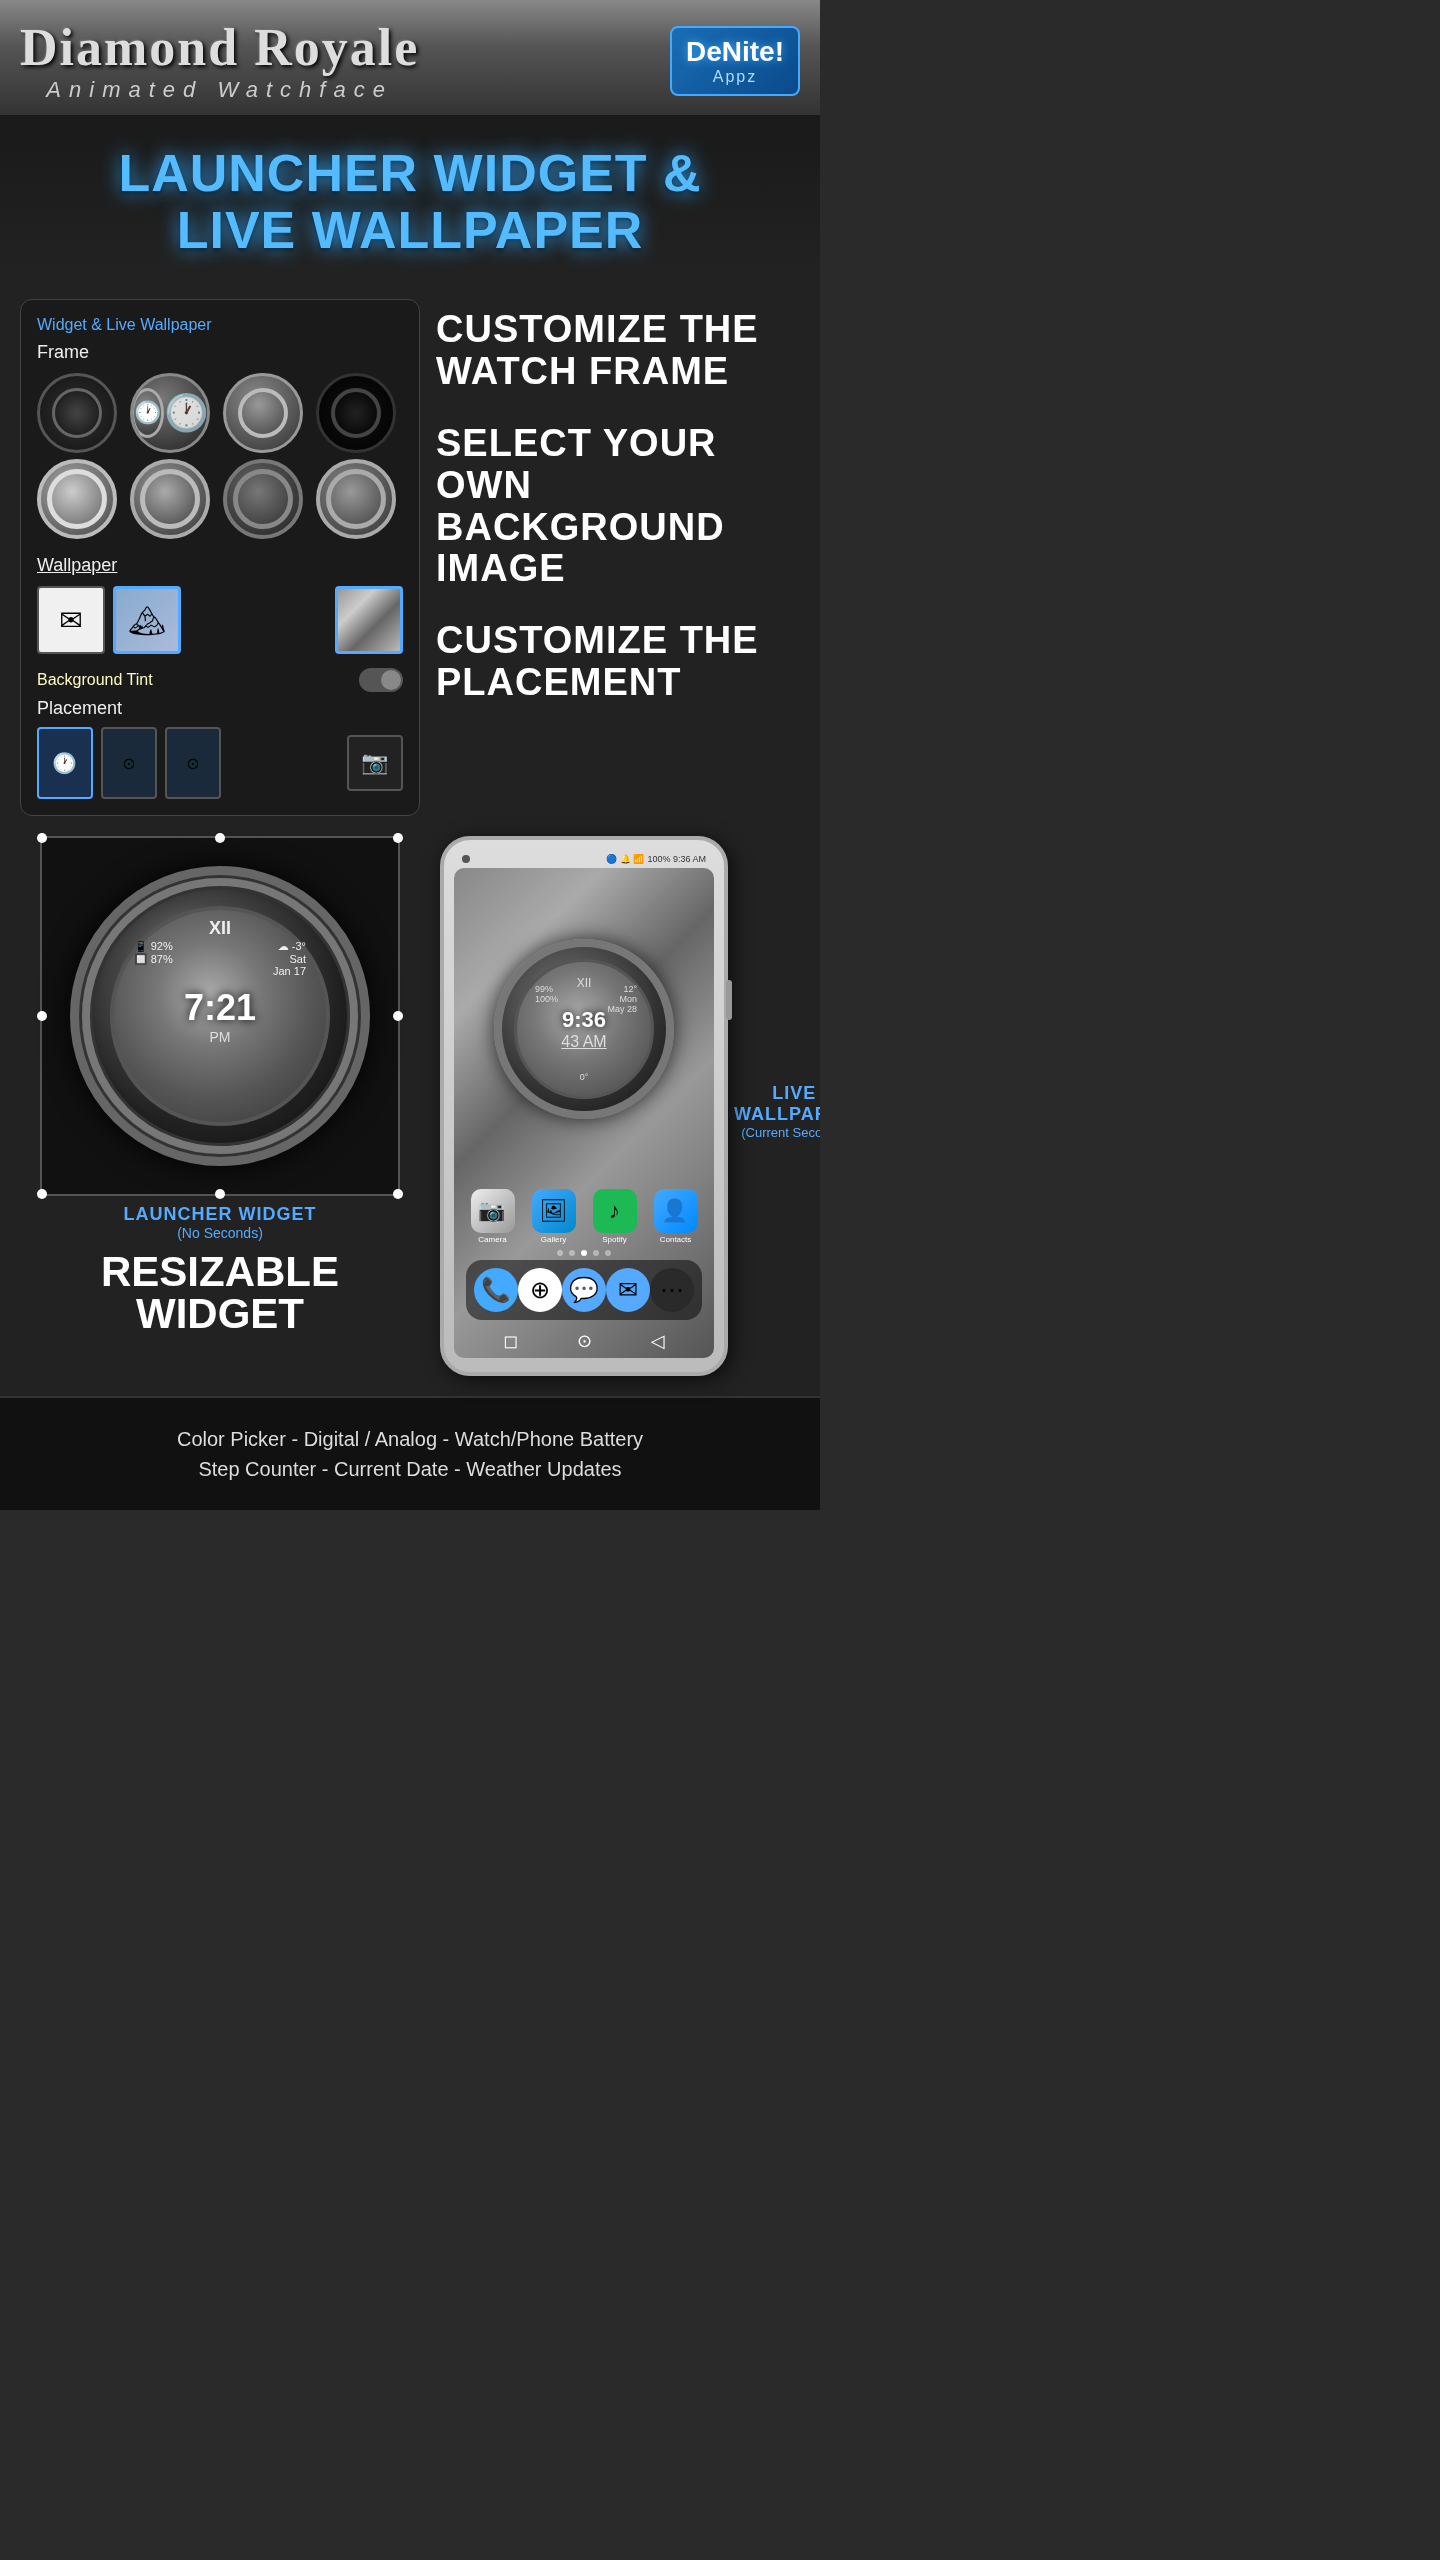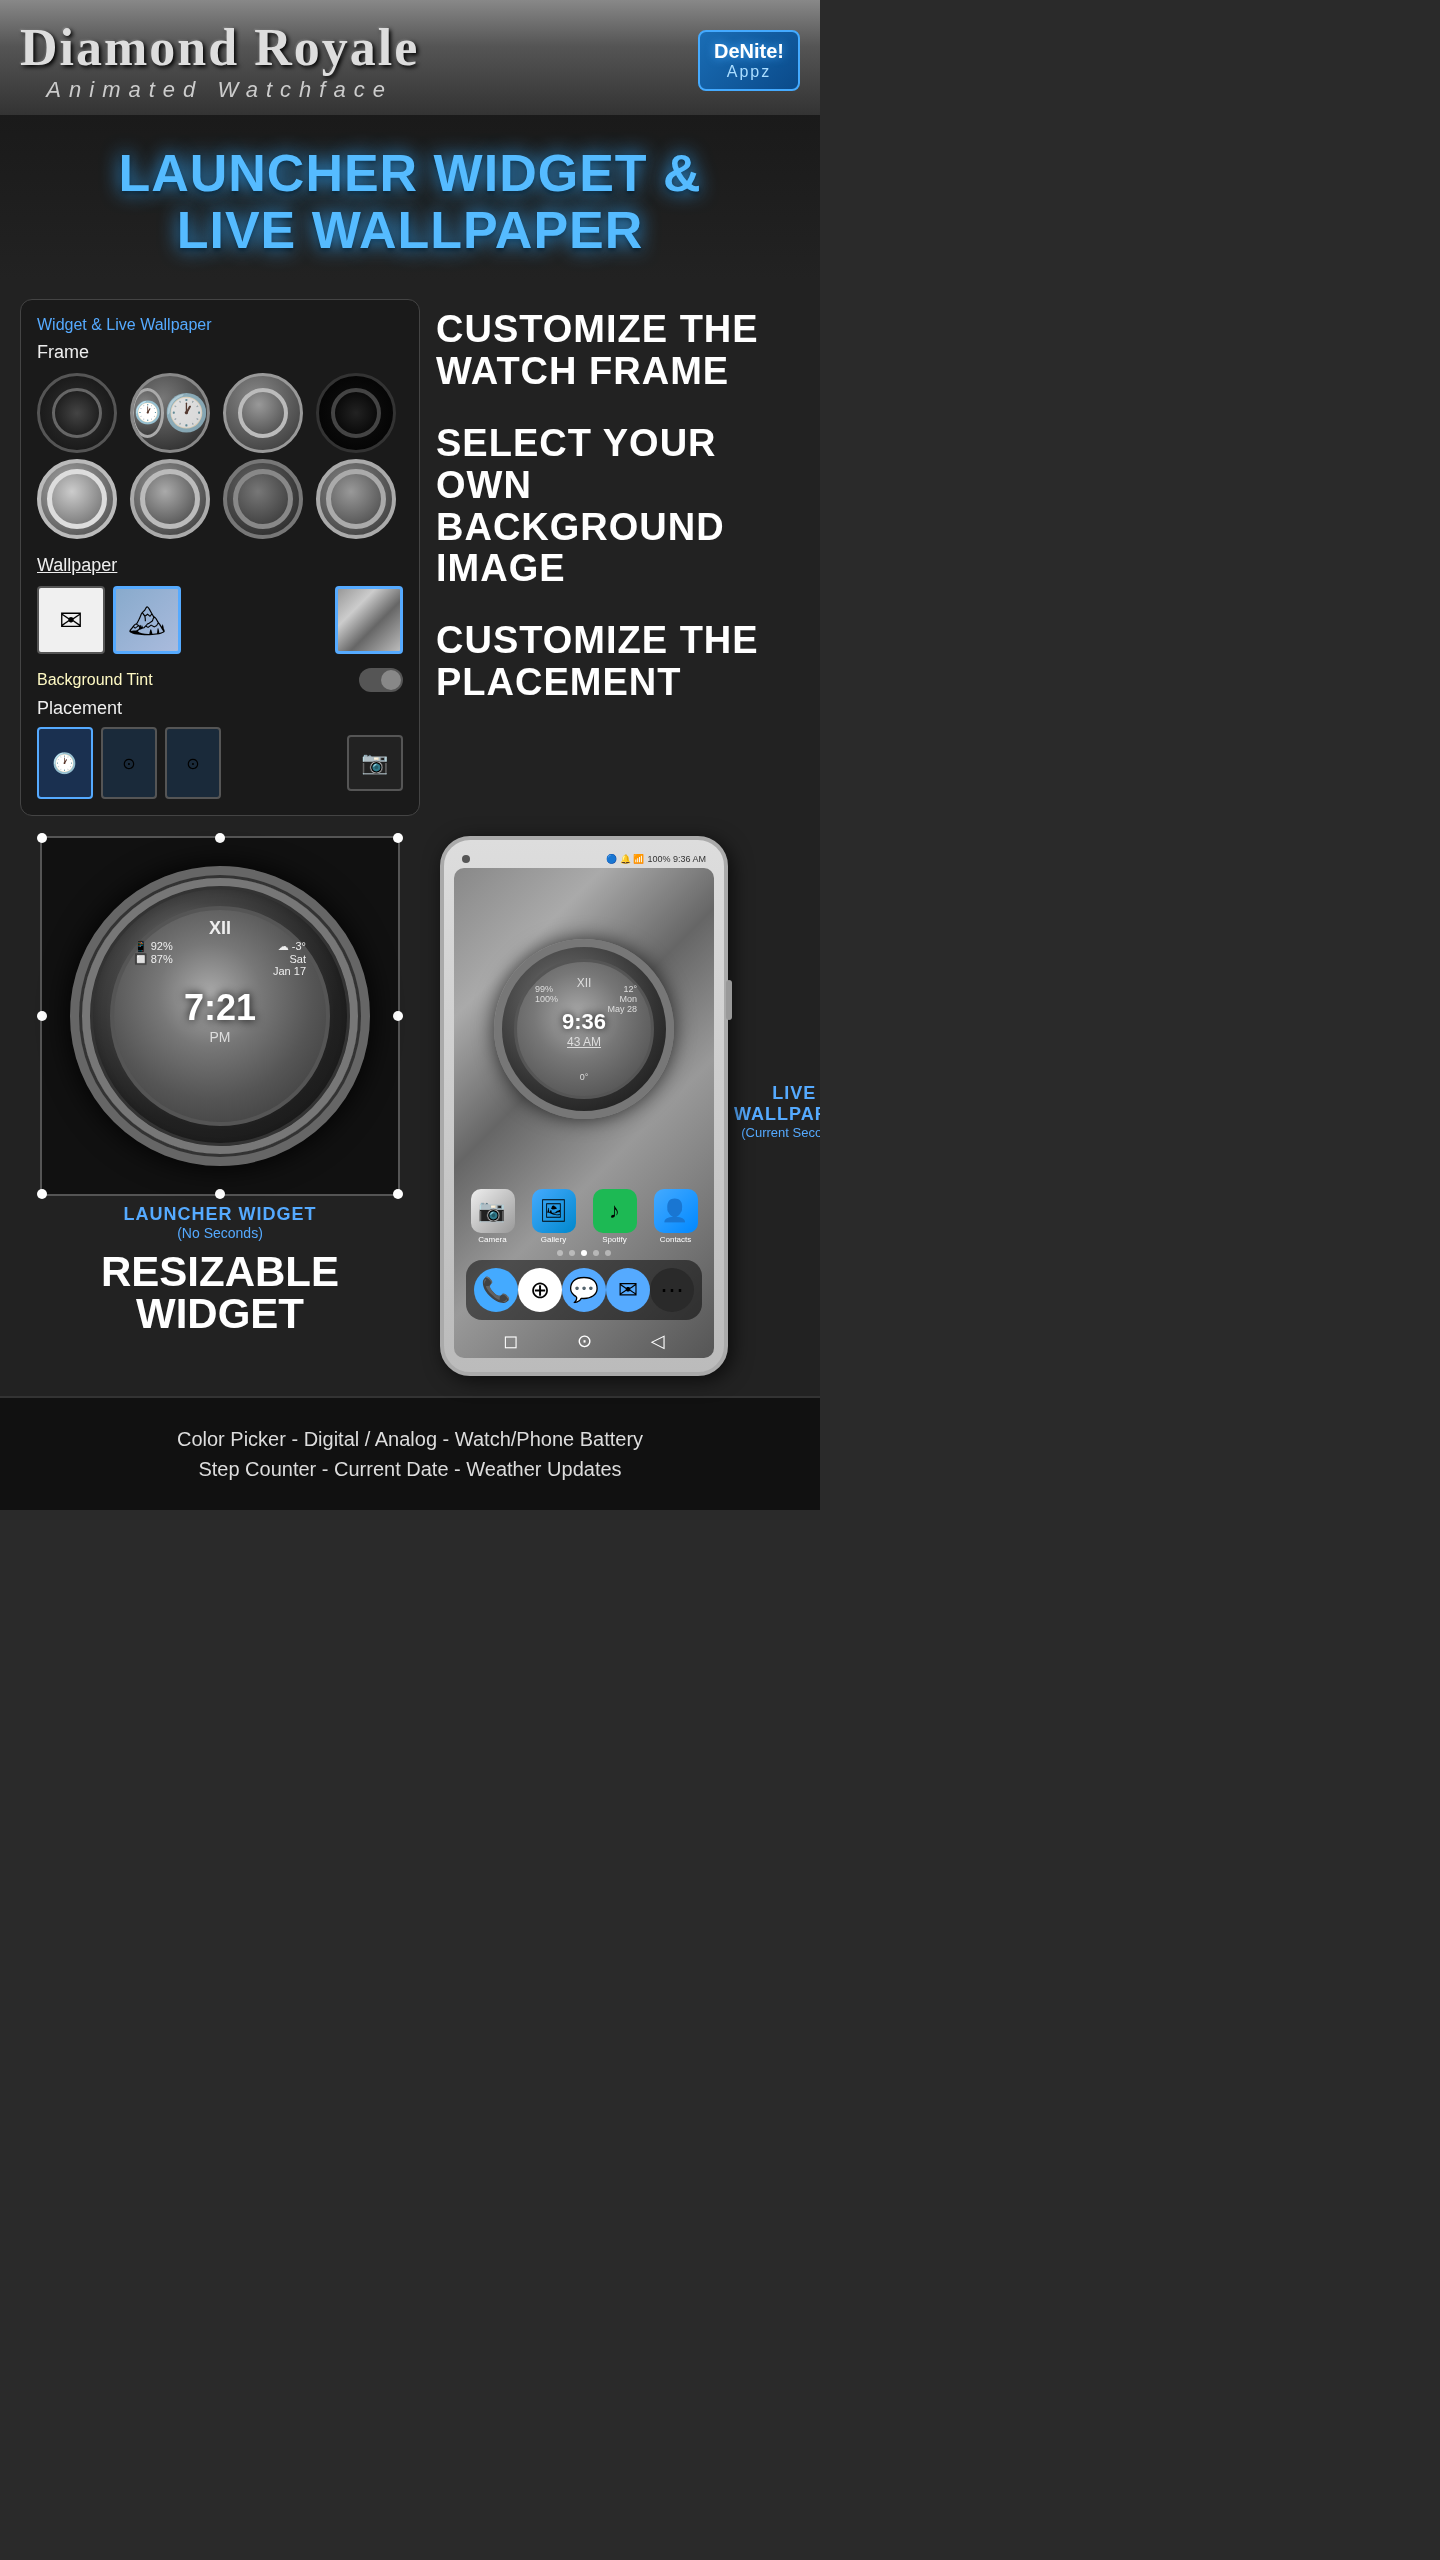--- a/index.html
+++ b/index.html
@@ -36,21 +36,21 @@
       text-align: center;
     }
     .logo-block {
       background: linear-gradient(135deg, #1a6db5, #0a4a8a);
       border-radius: 8px;
       padding: 8px 14px;
       text-align: center;
       border: 2px solid #4af;
     }
     .logo-denite {
-      font-size: 20px;
+      font-size: 28px;
       font-weight: bold;
       color: #fff;
       text-shadow: 0 0 10px #4af;
     }
     .logo-appz {
       font-size: 16px;
       color: #adf;
       letter-spacing: 2px;
     }
 
@@ -471,21 +471,21 @@
       flex-direction: column;
       position: relative;
     }
     .phone-watch-time {
       font-size: 22px;
       font-weight: bold;
       color: #fff;
       text-shadow: 0 0 8px #000;
     }
     .phone-watch-ampm {
-      font-size: 12px;
+      font-size: 16px;
       color: #ddd;
       text-decoration: underline;
     }
     .phone-dock {
       background: rgba(0,0,0,0.5);
       border-radius: 16px;
       padding: 8px;
       margin: 4px;
     }
     .app-icons-row {

